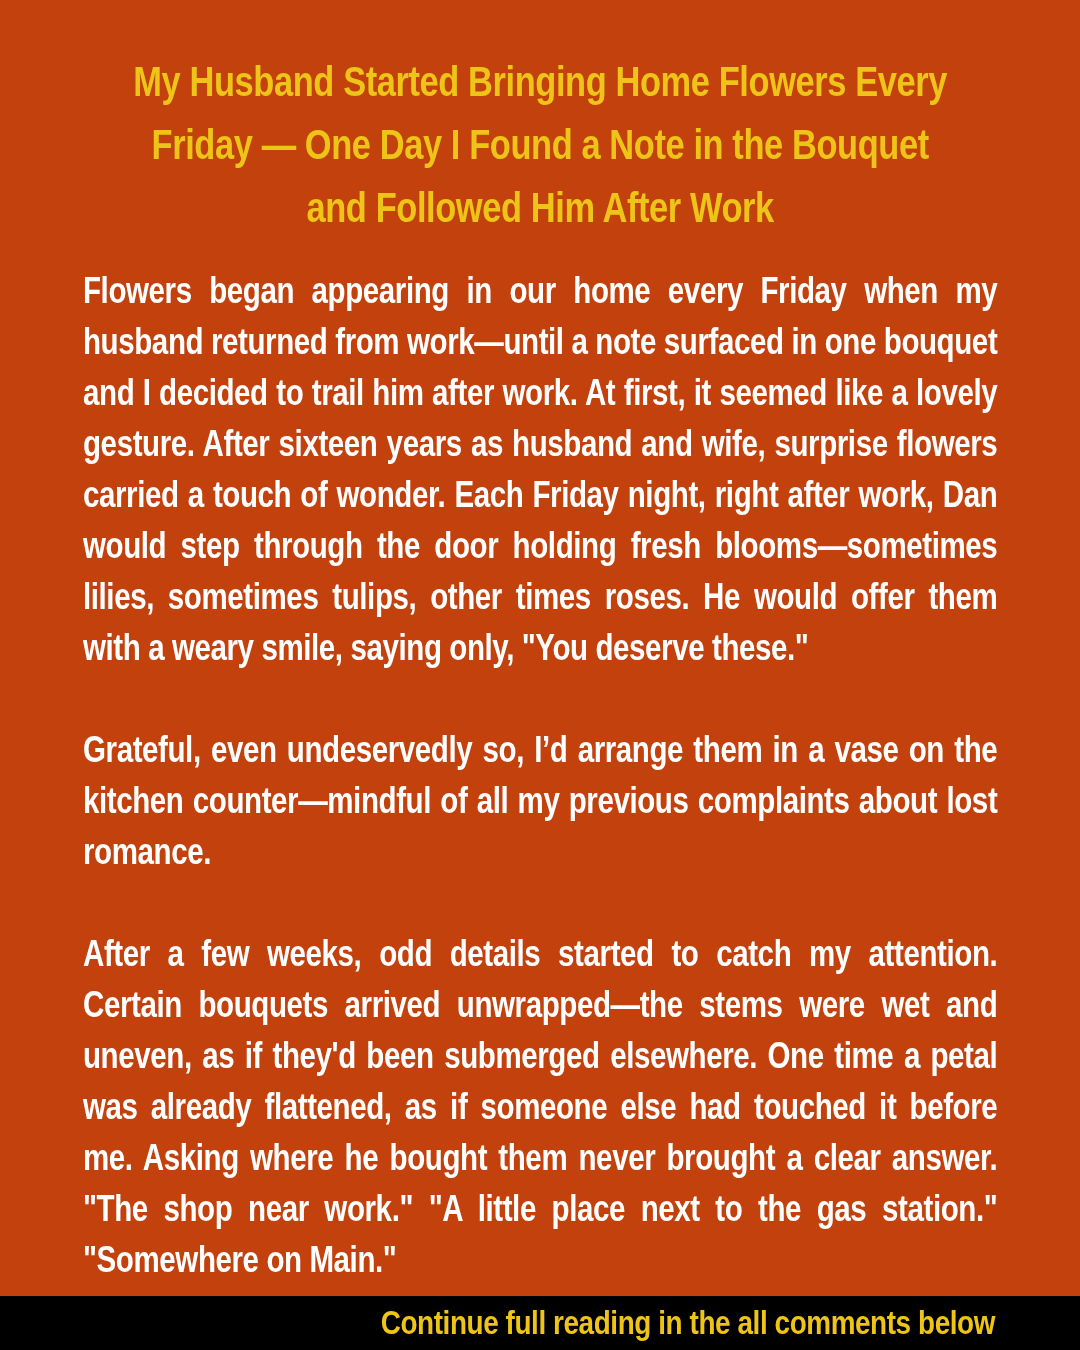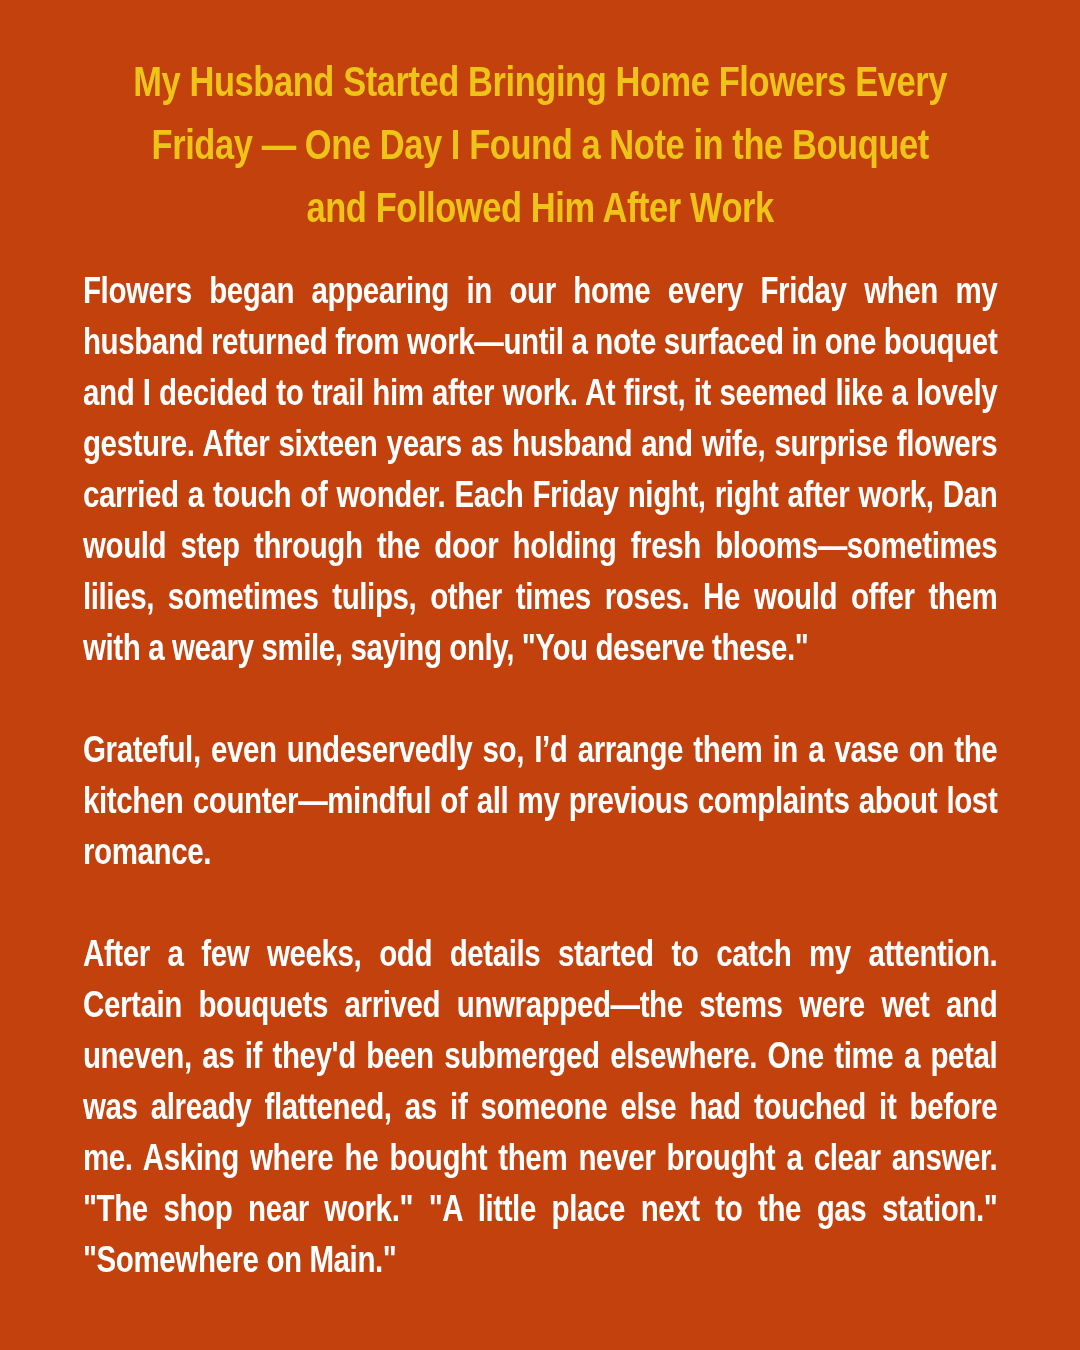--- a/index.html
+++ b/index.html
@@ -93,14 +93,17 @@
   </div>
 
   <div class="body-block">
     <div class="body-inner">
       <p>Flowers began appearing in our home every Friday when my husband returned from work—until a note surfaced in one bouquet and I decided to trail him after work. At first, it seemed like a lovely gesture. After sixteen years as husband and wife, surprise flowers carried a touch of wonder. Each Friday night, right after work, Dan would step through the door holding fresh blooms—sometimes lilies, sometimes tulips, other times roses. He would offer them with a weary smile, saying only, "You deserve these."</p>
       <p>Grateful, even undeservedly so, I’d arrange them in a vase on the kitchen counter—mindful of all my previous complaints about lost romance.</p>
       <p>After a few weeks, odd details started to catch my attention. Certain bouquets arrived unwrapped—the stems were wet and uneven, as if they'd been submerged elsewhere. One time a petal was already flattened, as if someone else had touched it before me. Asking where he bought them never brought a clear answer. "The shop near work." "A little place next to the gas station." "Somewhere on Main."</p>
     </div>
   </div>
 
+  <div class="cta-bar">
+    <div class="cta-text">Continue full reading in the all comments below</div>
+  </div>
 
 </div>
 
 </body></html>

